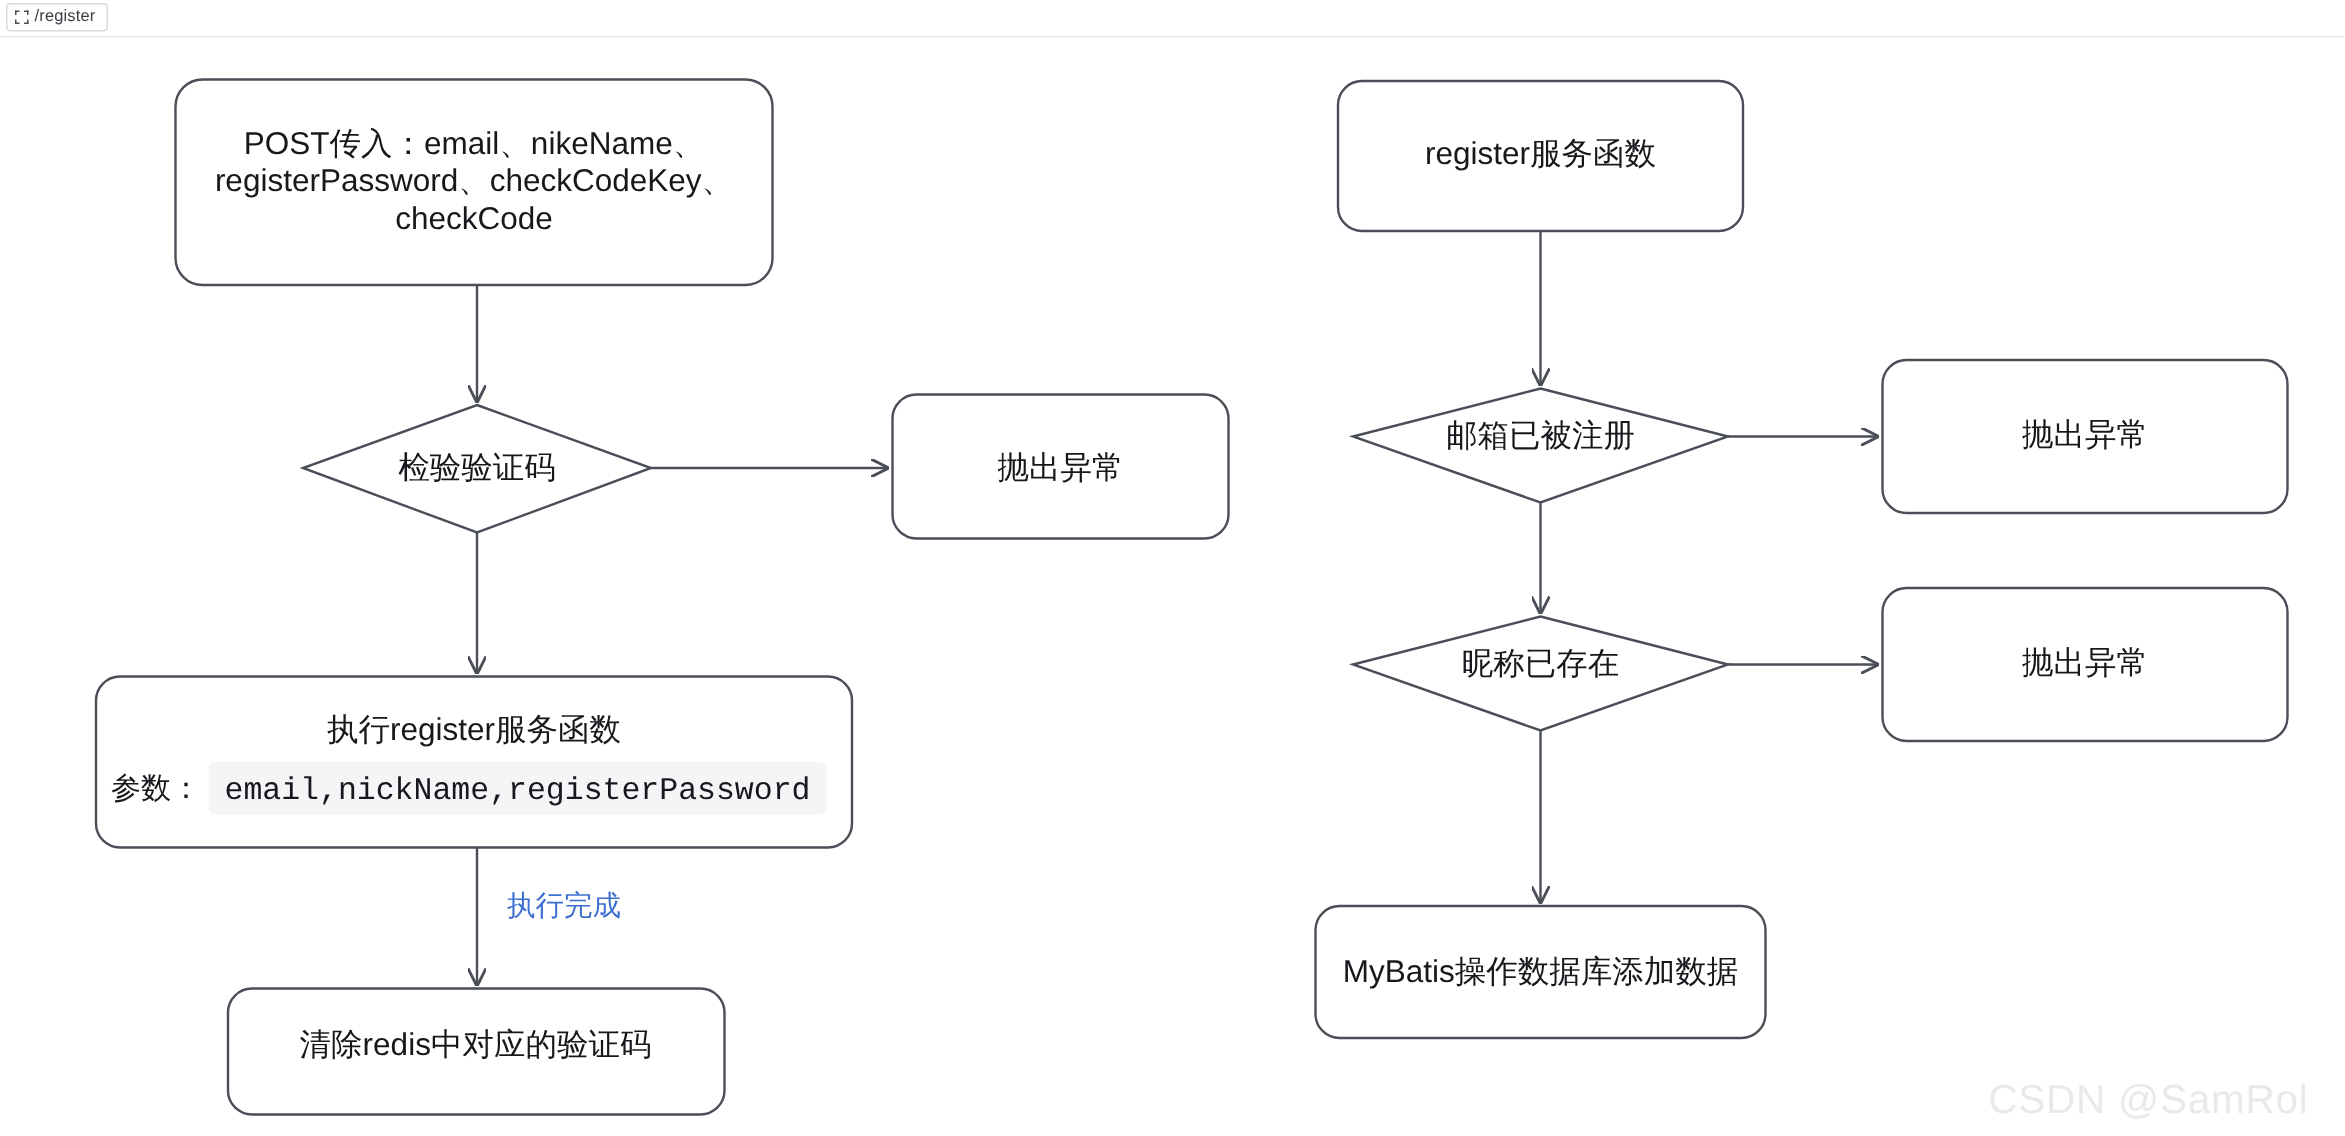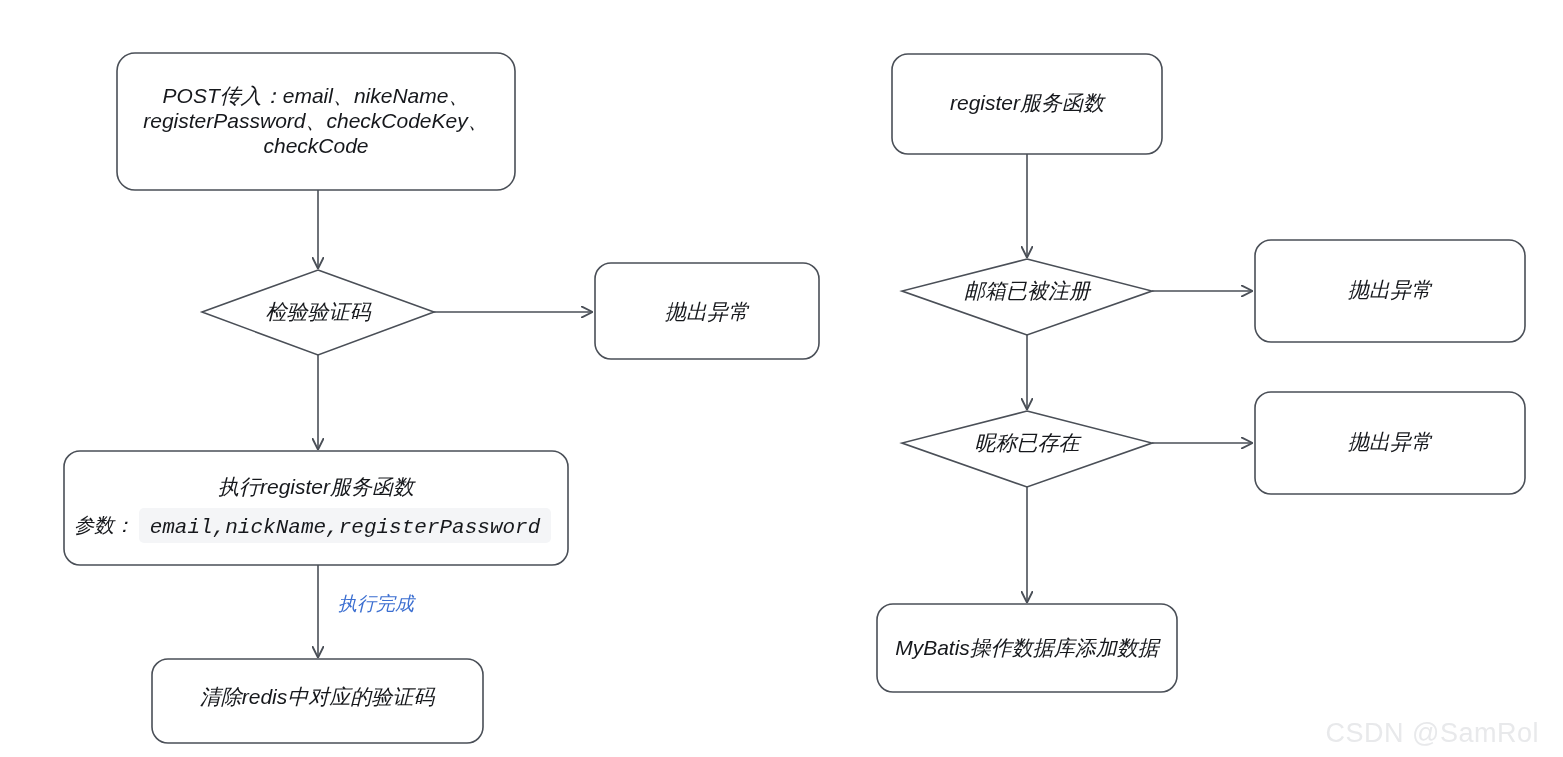--- a/index.html
+++ b/index.html
@@ -63,21 +63,20 @@
   .frame-icon i.c3 { left: 0; bottom: 0; border-right: 0; border-top: 0; }
   .frame-icon i.c4 { right: 0; bottom: 0; border-left: 0; border-top: 0; }
 
   
   #canvas {
     position: absolute;
     left: 0; top: 25px;
     width: 1563px;
     height: 732px;
     background: #ffffff;
-    font-style: italic;
   }
   svg { display: block; }
   .node-rect, .node-diamond {
     fill: #ffffff;
     stroke: #4a4f57;
     stroke-width: 1.6;
   }
   .edge {
     stroke: #4a4f57;
     stroke-width: 1.6;
@@ -115,20 +114,31 @@
     letter-spacing: 0.5px;
     user-select: none;
     white-space: nowrap;
   }
 </style>
 </head>
 <body>
 
 <div id="page">
 
+  <div id="tabstrip">
+    <div id="tab-register">
+      <span class="frame-icon">
+        <i class="c1"></i>
+          <i class="c2"></i>
+          <i class="c3"></i>
+          <i class="c4"></i>
+      </span>
+      <span class="tab-label">/register</span>
+    </div>
+  </div>
 
   <div id="canvas">
     <svg width="1563" height="732" viewBox="0 0 1563 732" xmlns="http://www.w3.org/2000/svg">
       <defs>
         <marker id="arrow" viewBox="0 0 10 10" refX="9.5" refY="5" markerWidth="7.5" markerHeight="7.5" orient="auto-start-reverse">
           <path d="M 0 0 L 10 5 L 0 10" fill="none" stroke="#4a4f57" stroke-width="1.6"></path>
         </marker>
       </defs>
 
       <rect class="node-rect" x="117" y="28" width="398" height="137" rx="18" ry="18"></rect>

